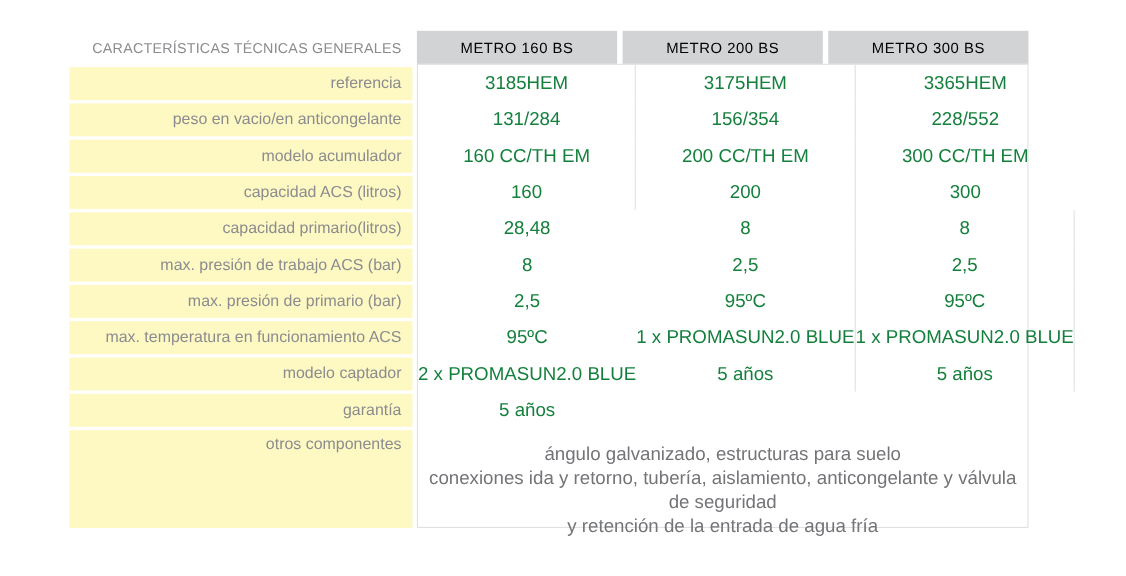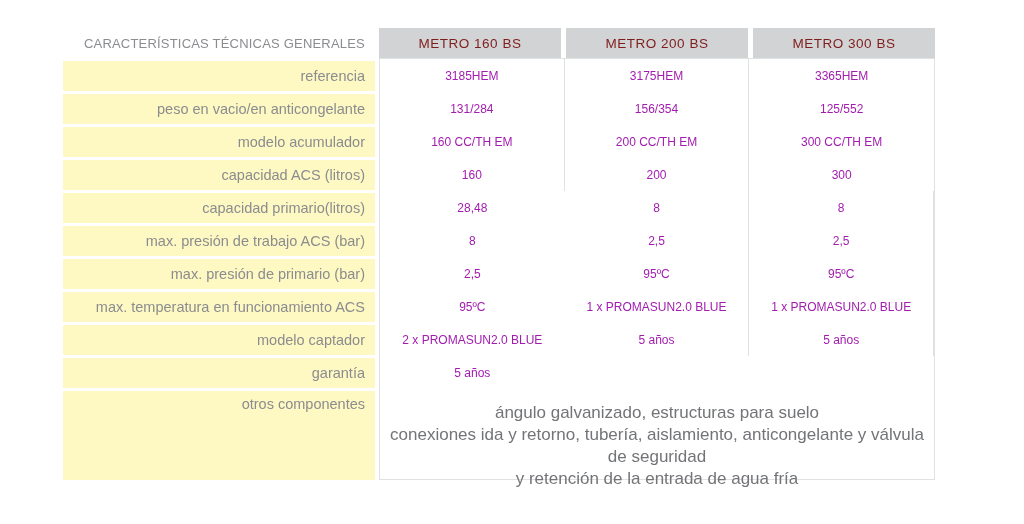--- a/index.html
+++ b/index.html
@@ -19,29 +19,29 @@
     height:30px; margin-top:3px; background:#fef9c3;
     display:flex; align-items:center; justify-content:flex-end;
     padding-right:10px; font-size:14.5px; color:#8b8c8f; white-space:nowrap;
   }
   .label-cell.tall { height:89px; align-items:flex-start; padding-top:5px; }
 
   
   .data-area { position:absolute; left:316px; top:0; width:556px; }
   .header-row { display:flex; gap:5px; height:30px; }
   .header-cell {
-    flex:1; background:#d2d3d5; color:#7f1d1d;
+    flex:1; background:#d2d3d5; color:#000000;
     display:flex; align-items:center; justify-content:center;
     font-size:13.5px; letter-spacing:0.5px; white-space:nowrap;
   }
   .data-body { margin-top:0; border:1px solid #e0e1e3; background:#ffffff; }
   .values-grid { display:grid; grid-template-columns:1fr 1fr 1fr; grid-auto-rows:33px; }
   .value-cell {
     display:flex; align-items:center; justify-content:center;
-    font-size:12px; color:#a21caf; white-space:nowrap;
+    font-size:17px; color:#15803d; white-space:nowrap;
   }
   .value-cell.vline { border-right:1px solid #e0e1e3; }
   .footer-cell {
     height:90px; padding-top:13px; text-align:center;
     font-size:17px; color:#737477;
   }
   .footer-line { line-height:22px; }
 </style>
 </head>
 <body>
@@ -71,21 +71,21 @@
     </div>
 
     <div class="data-body">
       <div class="values-grid">
         <div class="value-cell vline">3185HEM</div>
         <div class="value-cell vline">3175HEM</div>
         <div class="value-cell">3365HEM</div>
 
         <div class="value-cell vline">131/284</div>
         <div class="value-cell vline">156/354</div>
-        <div class="value-cell">125/552</div>
+        <div class="value-cell">228/552</div>
 
         <div class="value-cell vline">160 CC/TH EM</div>
         <div class="value-cell vline">200 CC/TH EM</div>
         <div class="value-cell">300 CC/TH EM</div>
 
         <div class="value-cell vline">160</div>
         <div class="value-cell vline">200</div>
         <div class="value-cell">300</div>
 
         <div class="value-cell">28,48</div>

